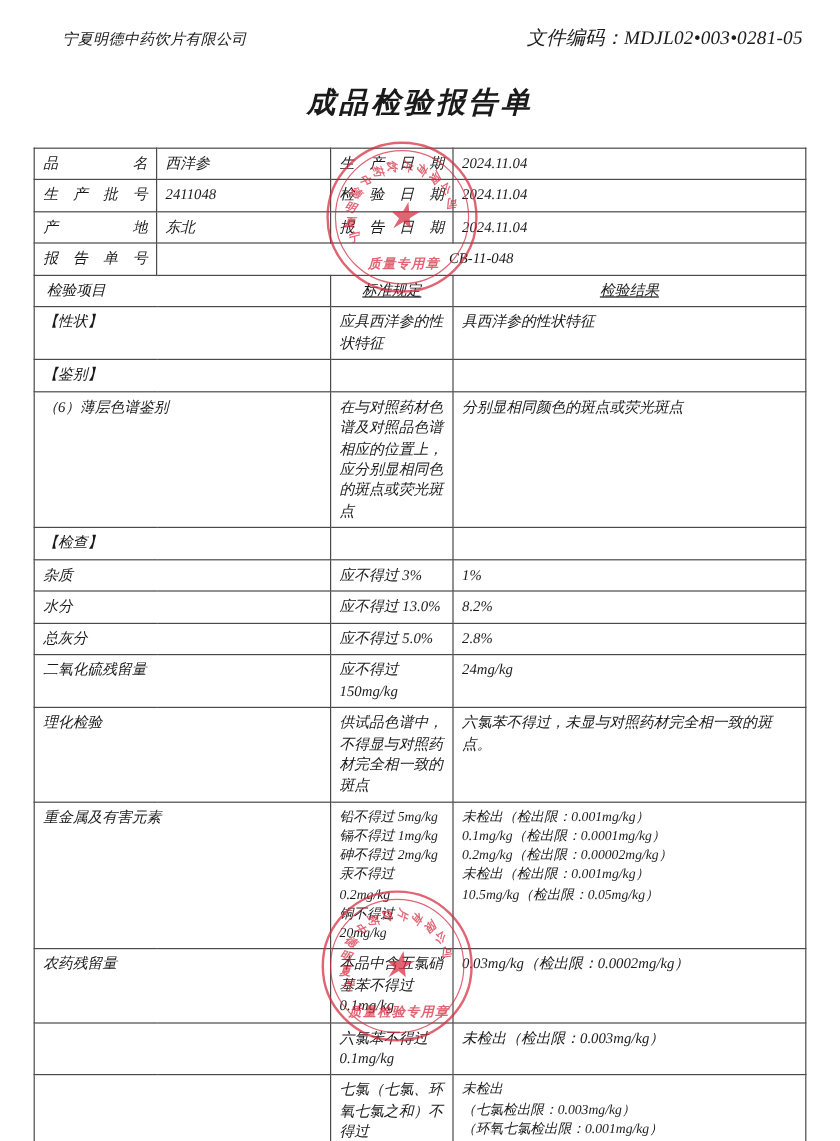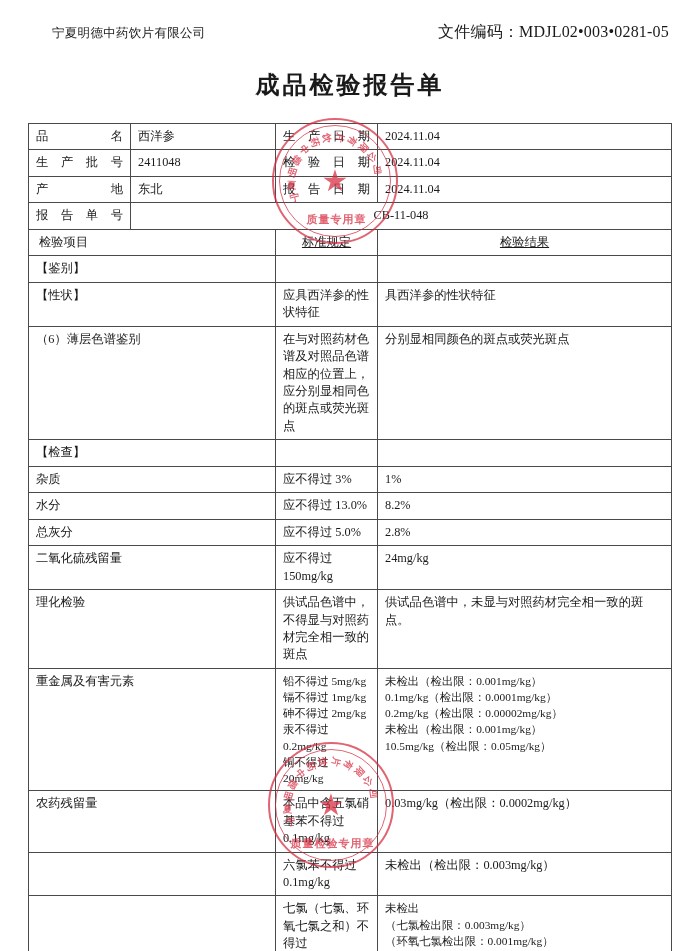--- a/index.html
+++ b/index.html
@@ -14,20 +14,21 @@
     color: #1a1a1a;
     position: relative;
     overflow: hidden;
   }
   .page {
     position: relative;
     width: 700px;
     height: 834px;
     box-sizing: border-box;
     padding: 22px 28px 0 28px;
+    font-style: italic;
   }
   
   .top-row {
     display: flex;
     justify-content: space-between;
     align-items: baseline;
     font-size: 12.5px;
     letter-spacing: 0.3px;
     padding: 0 3px 0 24px;
   }
@@ -176,30 +177,30 @@
         <td class="v-mid center" colspan="3">CB-11-048</td>
       </tr>
 
       <tr class="sec-head">
         <td colspan="2" class="center" style="text-align:left;padding-left:10px;">检验项目</td>
         <td colspan="1" class="center u">标准规定</td>
         <td class="center u">检验结果</td>
       </tr>
 
       <tr>
+        <td colspan="2" class="rowlabel">【性状】</td>
+        <td>应具西洋参的性状特征</td>
+        <td>具西洋参的性状特征</td>
+      </tr>
+      <tr>
         <td colspan="2" class="rowlabel">【鉴别】</td>
         <td></td>
         <td></td>
       </tr>
       <tr>
-        <td colspan="2" class="rowlabel">【性状】</td>
-        <td>应具西洋参的性状特征</td>
-        <td>具西洋参的性状特征</td>
-      </tr>
-      <tr>
         <td colspan="2" class="rowlabel">（6）薄层色谱鉴别</td>
         <td>在与对照药材色谱及对照品色谱相应的位置上，应分别显相同色的斑点或荧光斑点</td>
         <td>分别显相同颜色的斑点或荧光斑点</td>
       </tr>
       <tr>
         <td colspan="2" class="rowlabel">【检查】</td>
         <td></td>
         <td></td>
       </tr>
       <tr>
@@ -218,21 +219,21 @@
         <td>2.8%</td>
       </tr>
       <tr>
         <td colspan="2" class="rowlabel">二氧化硫残留量</td>
         <td>应不得过 150mg/kg</td>
         <td>24mg/kg</td>
       </tr>
       <tr>
         <td colspan="2" class="rowlabel">理化检验</td>
         <td>供试品色谱中，不得显与对照药材完全相一致的斑点</td>
-        <td>供试品色谱中，未显与对照药材完全相一致的斑点。</td>
+        <td>六氯苯不得过，未显与对照药材完全相一致的斑点。</td>
       </tr>
       <tr>
         <td colspan="2" class="rowlabel">重金属及有害元素</td>
         <td class="small" style="white-space:pre-line">铅不得过 5mg/kg
 镉不得过 1mg/kg
 砷不得过 2mg/kg
 汞不得过 0.2mg/kg
 铜不得过 20mg/kg</td>
         <td class="small" style="white-space:pre-line">未检出（检出限：0.001mg/kg）
 0.1mg/kg（检出限：0.0001mg/kg）

